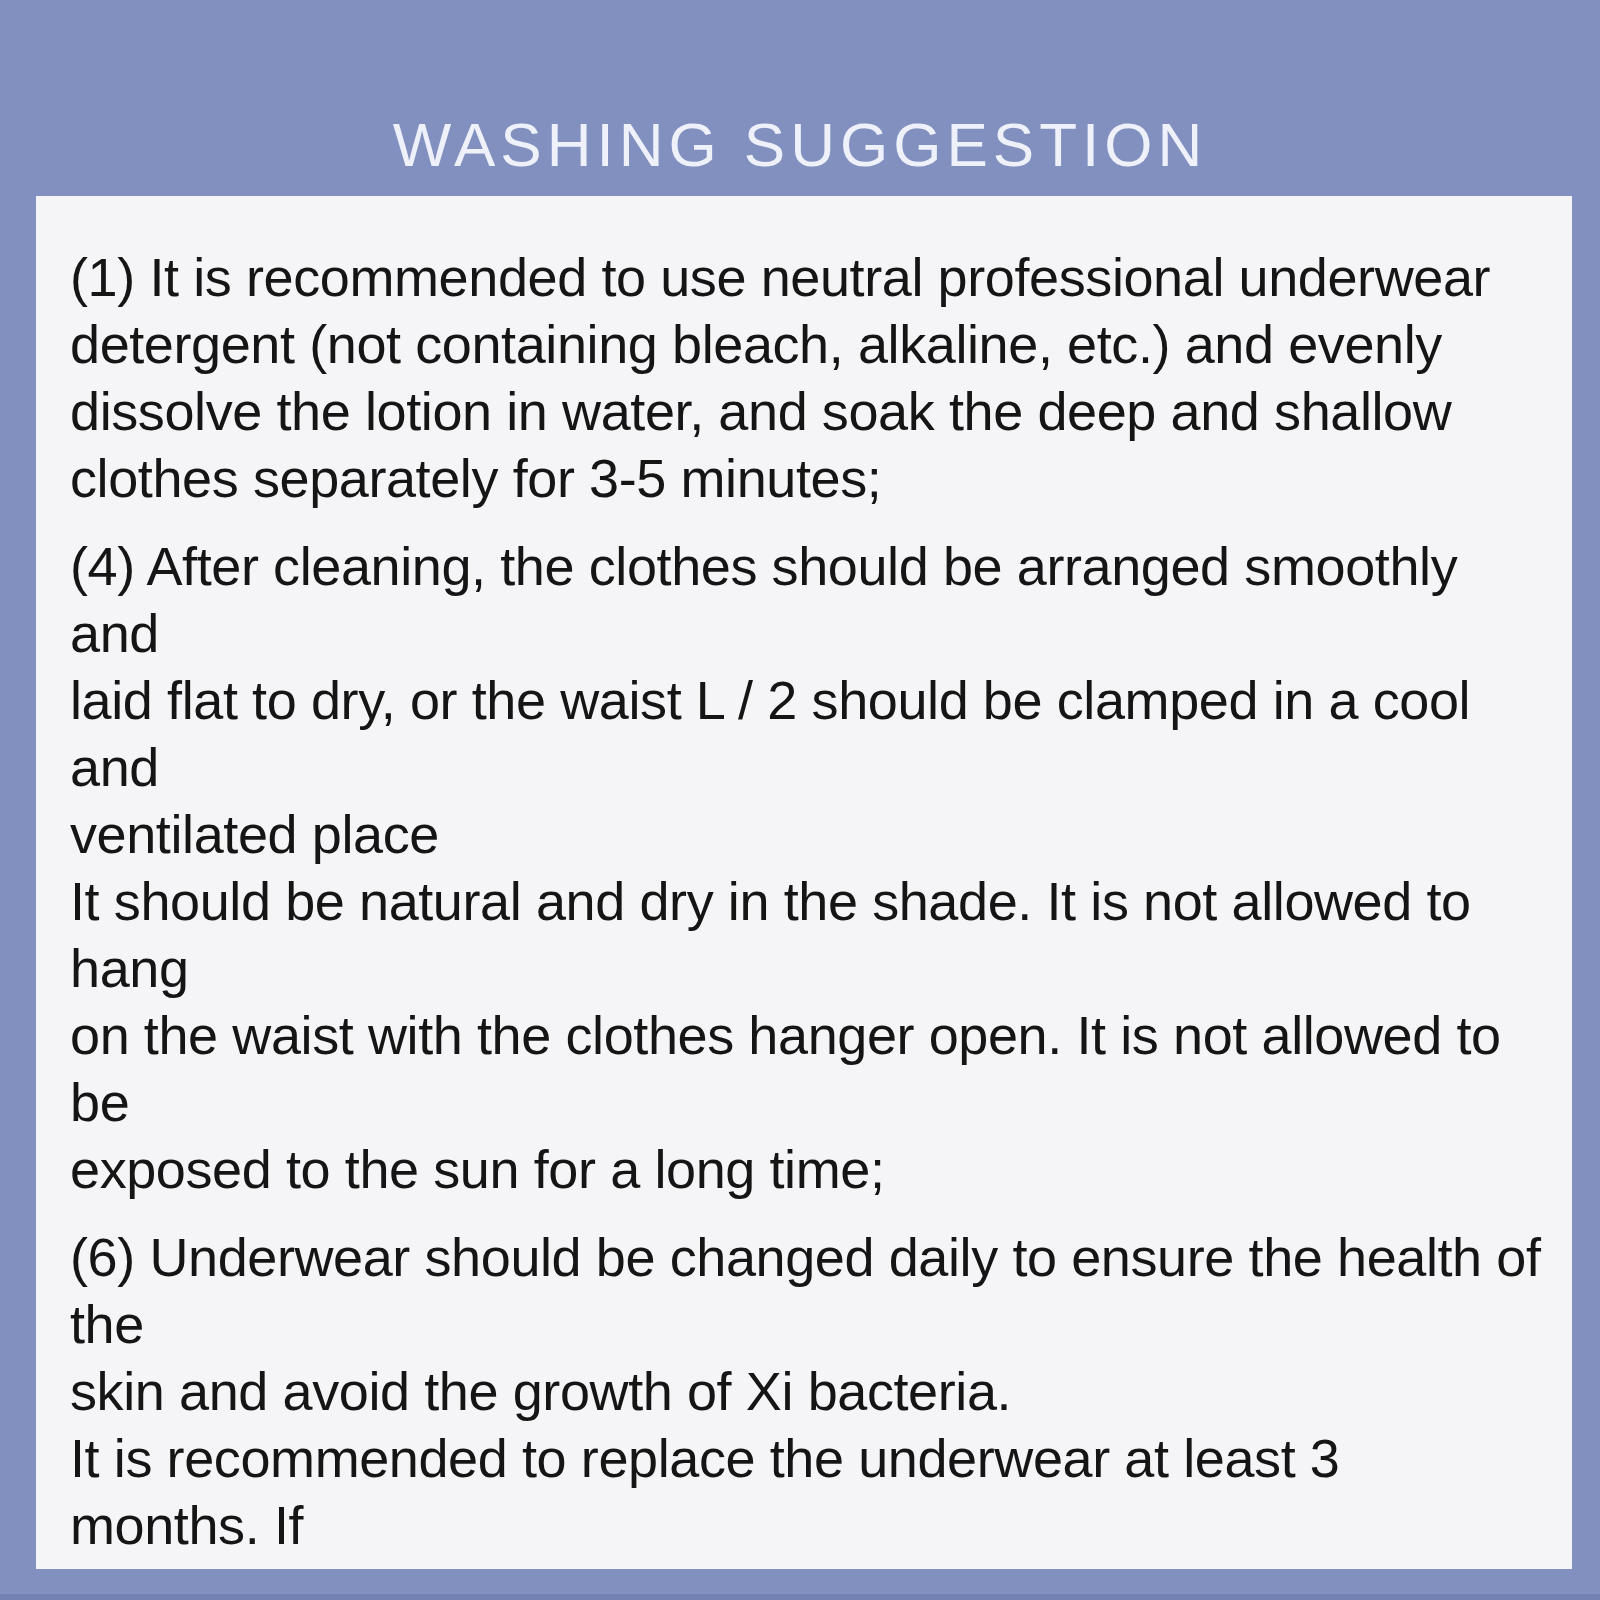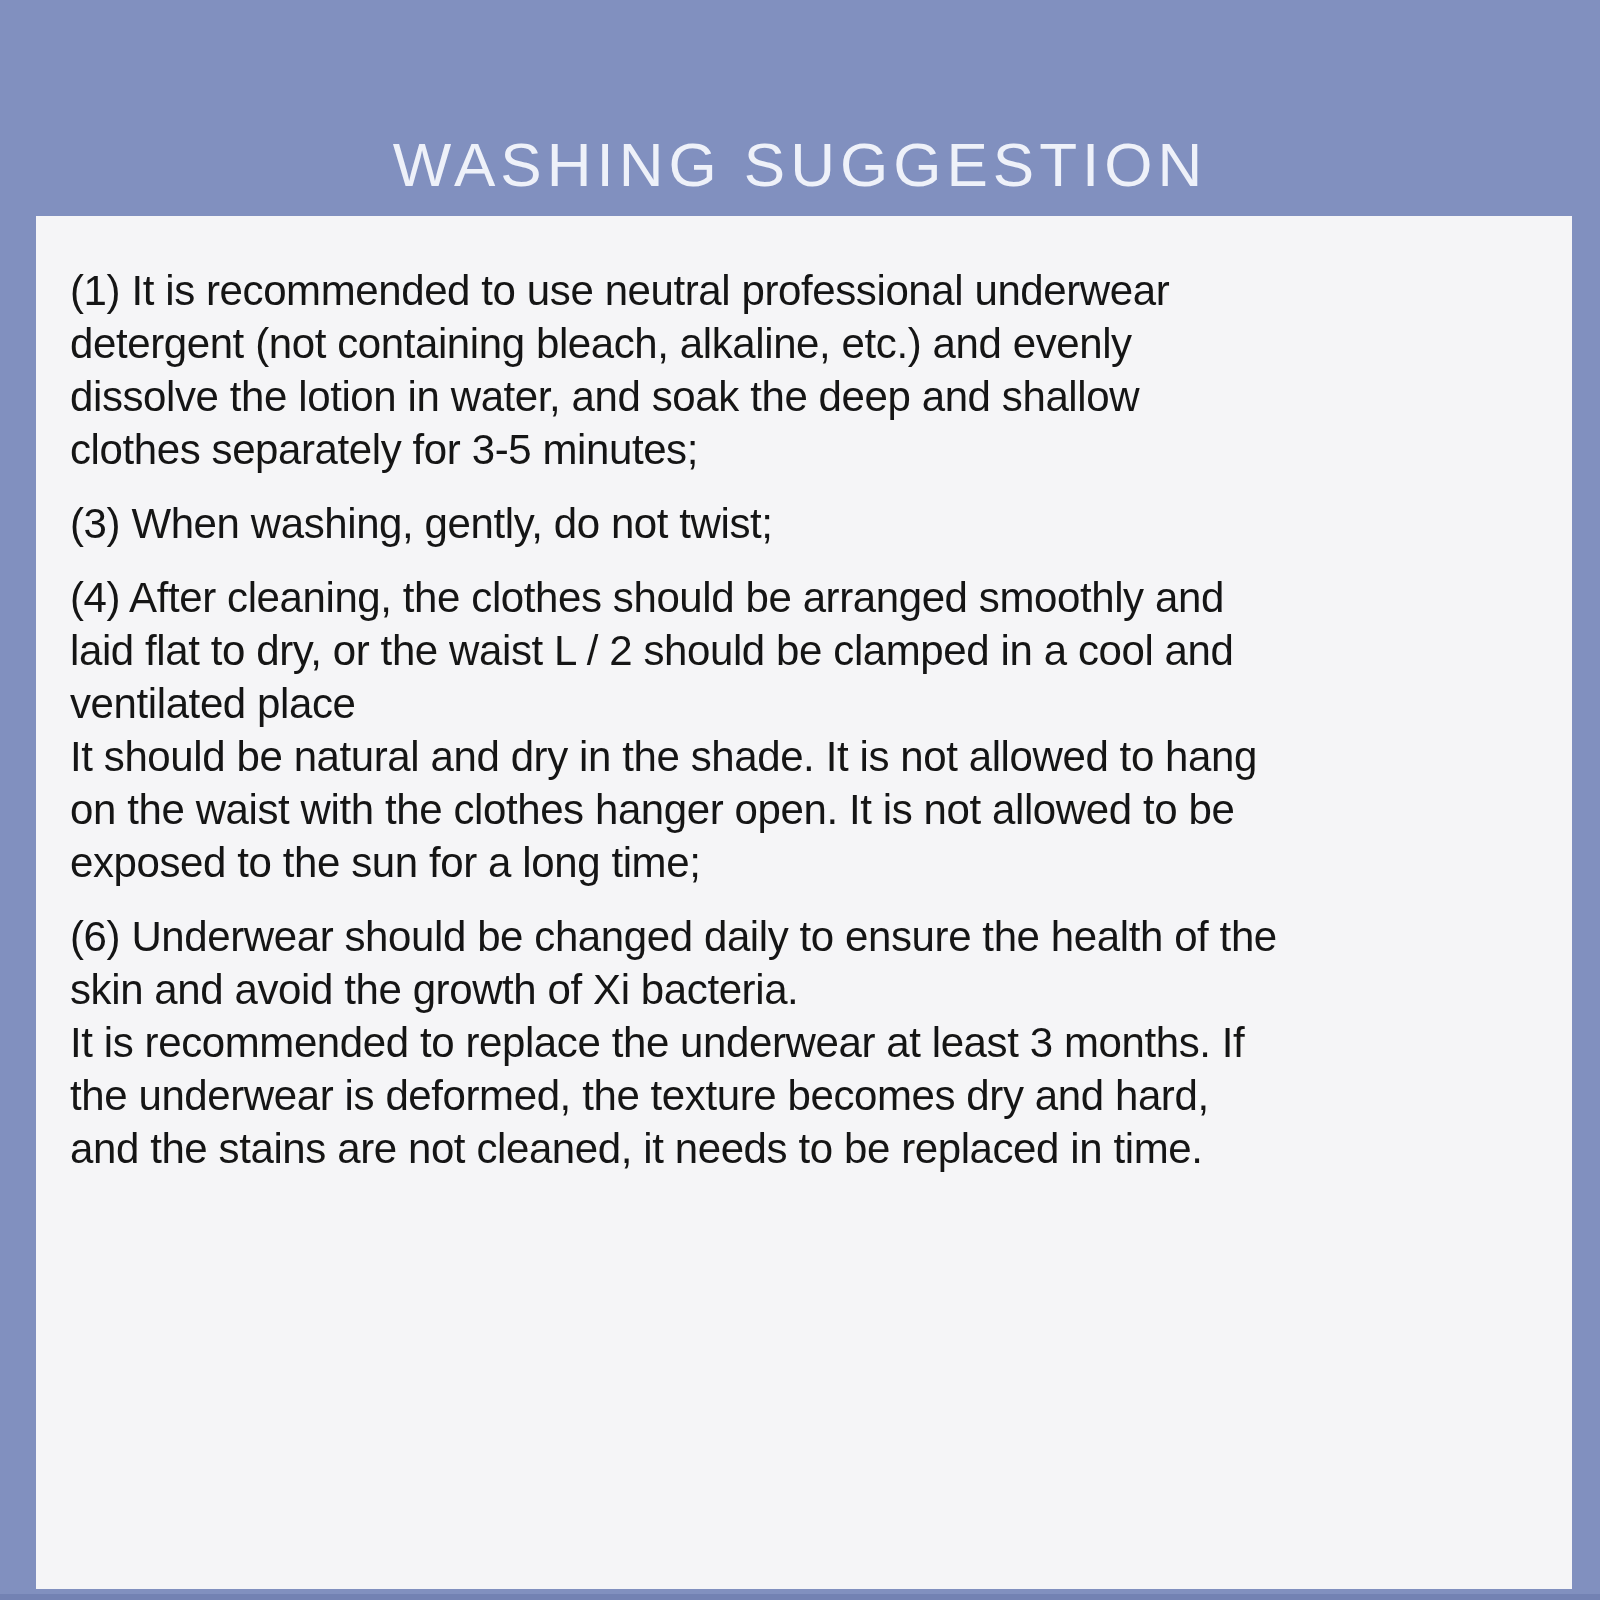--- a/index.html
+++ b/index.html
@@ -24,43 +24,42 @@
     display: flex;
     flex-direction: column;
     background: var(--background);
   }
   .header {
     height: 196px;
     flex: 0 0 auto;
     display: flex;
     align-items: flex-end;
     justify-content: center;
-    margin-top: 20px;
   }
   .header h1 {
     color: var(--title);
     font-size: 62px;
     font-weight: 300;
     letter-spacing: 5px;
     line-height: 1;
     padding-bottom: 20px;
     white-space: nowrap;
   }
   .panel {
     flex: 0 0 auto;
     margin: 0 28px 0 36px;
     height: 1373px;
     background: var(--panel);
     padding: 48px 30px 20px 34px;
     overflow: hidden;
   }
   .panel p {
     color: var(--text);
-    font-size: 42px;
-    line-height: 53px;
+    font-size: 54px;
+    line-height: 67px;
     letter-spacing: -0.4px;
     white-space: pre-line;
     margin-bottom: 21px;
   }
   .footer-gap {
     flex: 1 1 auto;
   }
   .bottom-strip {
     height: 6px;
     flex: 0 0 auto;
@@ -72,21 +71,20 @@
 
 <div class="card">
   <div class="header">
     <h1>WASHING SUGGESTION</h1>
   </div>
   <div class="panel">
     <p>(1) It is recommended to use neutral professional underwear
 detergent (not containing bleach, alkaline, etc.) and evenly
 dissolve the lotion in water, and soak the deep and shallow
 clothes separately for 3-5 minutes;</p>
-    <p>(3) When washing, gently, do not twist;</p>
     <p>(4) After cleaning, the clothes should be arranged smoothly and
 laid flat to dry, or the waist L / 2 should be clamped in a cool and
 ventilated place
 It should be natural and dry in the shade. It is not allowed to hang
 on the waist with the clothes hanger open. It is not allowed to be
 exposed to the sun for a long time;</p>
     <p>(6) Underwear should be changed daily to ensure the health of the
 skin and avoid the growth of Xi bacteria.
 It is recommended to replace the underwear at least 3 months. If
 the underwear is deformed, the texture becomes dry and hard,

